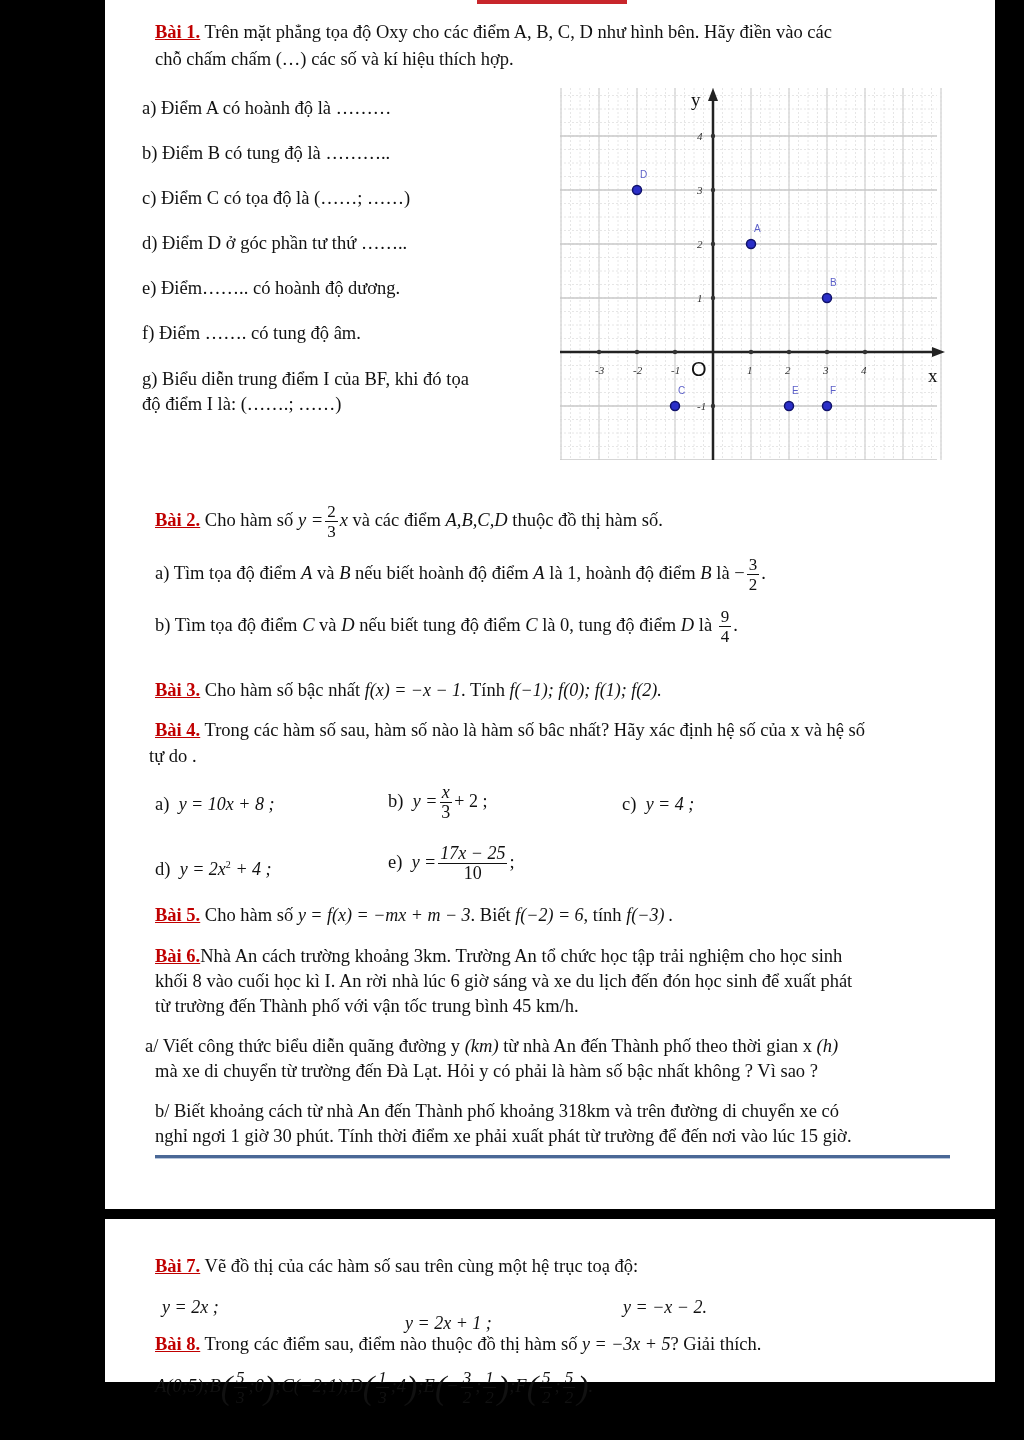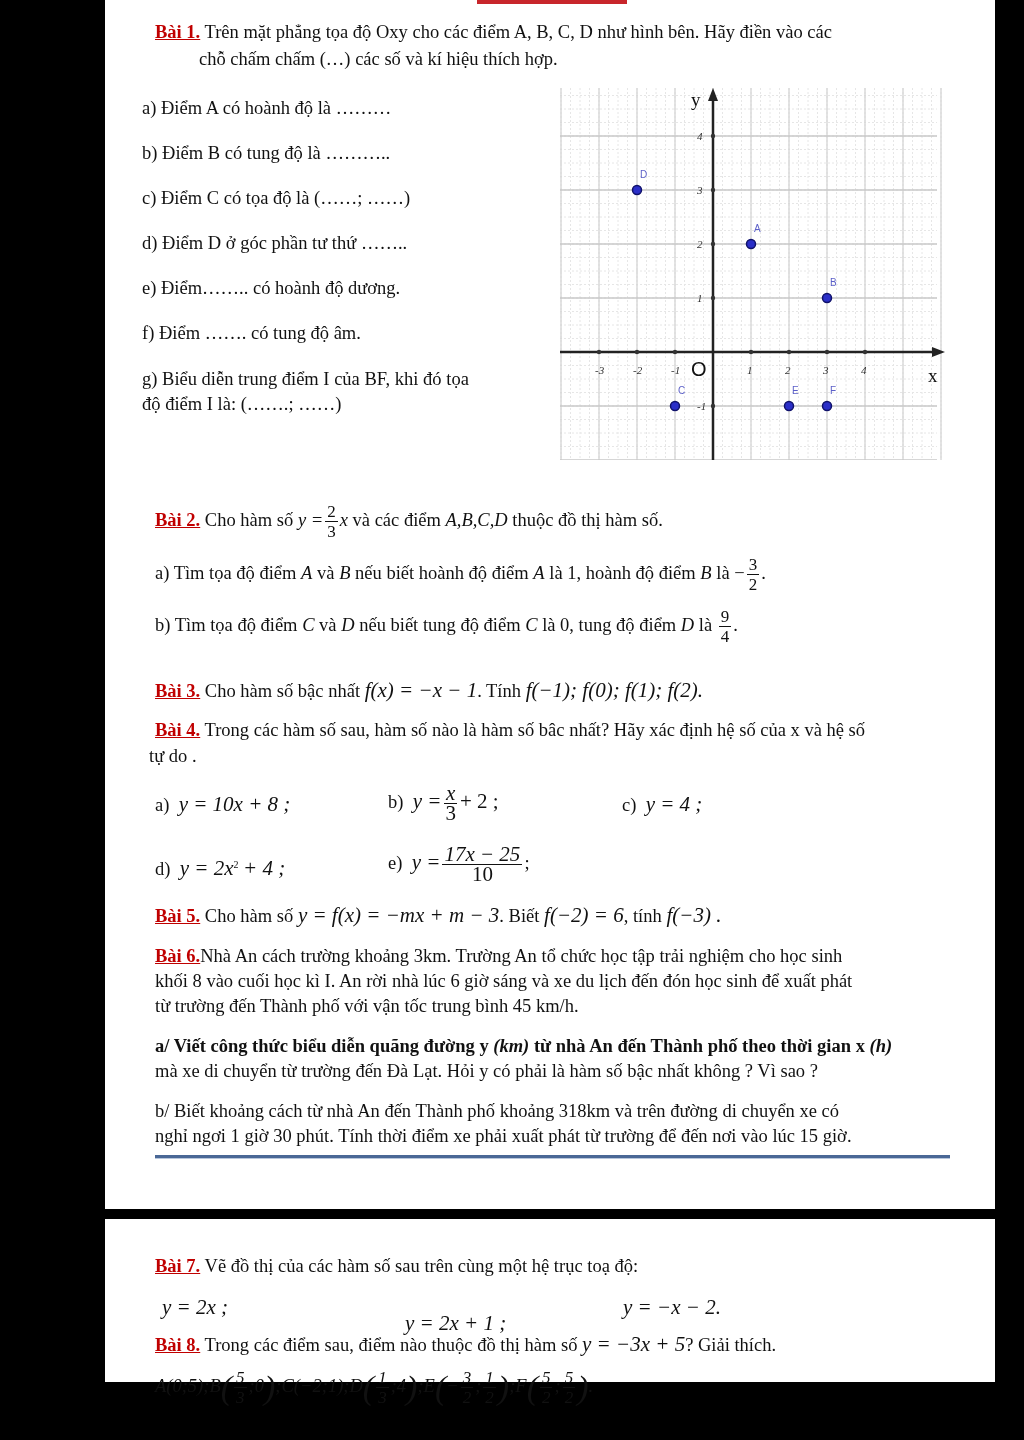--- a/index.html
+++ b/index.html
@@ -8,37 +8,37 @@
   .page { position:absolute; left:105px; width:890px; background:#fff; }
   #page1 { top:0; height:1209px; }
   #page2 { top:1219px; height:163px; }
   .top-rule { position:absolute; left:372px; top:0; width:150px; height:4px; background:#c8262b; }
   .t { position:absolute; font-size:18.5px; line-height:25px; white-space:nowrap; }
   .h { color:#c00000; font-weight:bold; text-decoration:underline; }
   .m { font-style:italic; font-family:"Liberation Serif", serif; }
   .frac { display:inline-flex; flex-direction:column; align-items:center; vertical-align:middle; margin:0 2px; font-size:17px; line-height:19px; }
   .frac .num { border-bottom:1px solid #111; padding:0 2px; }
   .frac .den { padding:0 2px; }
-  .small { font-size:21px; }
+  .small { font-size:18px; }
   .paren { font-size:34px; line-height:34px; vertical-align:middle; font-weight:lighter; }
   .rule { position:absolute; left:50px; width:795px; height:3px; background:#4a6896; border-bottom:1px solid #b7c6dc; }
   .graph { position:absolute; left:455px; top:88px; width:385px; height:372px; }
   .graph svg { width:100%; height:100%; }
 </style>
 </head>
 <body>
 
 <div class="page" id="page1">
   <div class="top-rule"></div>
 
   <div class="t" style="left:50px;top:20px;">
     <span class="h">Bài 1.</span>
     <span>Trên mặt phẳng tọa độ Oxy cho các điểm A, B, C, D như hình bên. Hãy điền vào các</span>
   </div>
-  <div class="t" style="left:50px;top:47px;margin-left:44px;">chỗ chấm chấm (…) các số và kí hiệu thích hợp.</div>
+  <div class="t" style="left:50px;top:47px;">chỗ chấm chấm (…) các số và kí hiệu thích hợp.</div>
 
   <div class="t" style="left:37px;top:96px;">a) Điểm A có hoành độ là ………</div>
   <div class="t" style="left:37px;top:141px;">b) Điểm B có tung độ là ………..</div>
   <div class="t" style="left:37px;top:186px;">c) Điểm C có tọa độ là (……; ……)</div>
   <div class="t" style="left:37px;top:231px;">d) Điểm D ở góc phần tư thứ ……..</div>
   <div class="t" style="left:37px;top:276px;">e) Điểm…….. có hoành độ dương.</div>
   <div class="t" style="left:37px;top:321px;">f) Điểm ……. có tung độ âm.</div>
   <div class="t" style="left:37px;top:367px;">g) Biểu diễn trung điểm I của BF,  khi đó tọa</div>
   <div class="t" style="left:37px;top:392px;">độ điểm I là: (…….; ……)</div>
 
@@ -286,21 +286,21 @@
     <span class="m small">f(−2) = 6</span><span>, tính</span>
     <span class="m small">f(−3) .</span>
   </div>
 
   <div class="t" style="left:50px;top:944px;">
     <span class="h">Bài 6.</span><span>Nhà An cách trường khoảng 3km. Trường An tổ chức học tập trải nghiệm cho học sinh</span>
   </div>
   <div class="t" style="left:50px;top:969px;">khối 8 vào cuối học kì I. An rời nhà lúc 6 giờ sáng và xe du lịch đến đón học sinh để xuất phát</div>
   <div class="t" style="left:50px;top:994px;">từ trường đến Thành phố với vận tốc trung bình 45 km/h.</div>
 
-  <div class="t" style="left:50px;top:1034px;font-weight:bold;">
+  <div class="t" style="left:40px;top:1034px;">
     <span>a/ Viết công thức biểu diễn quãng đường y</span>
     <i>(km)</i>
     <span>từ nhà An đến Thành phố theo thời gian x</span>
     <i>(h)</i>
   </div>
   <div class="t" style="left:50px;top:1059px;">mà xe di chuyển từ trường đến Đà Lạt. Hỏi y có phải là hàm số bậc nhất không ? Vì sao ?</div>
 
   <div class="t" style="left:50px;top:1099px;">b/ Biết khoảng cách từ nhà An đến Thành phố  khoảng 318km và trên đường di chuyển xe có</div>
   <div class="t" style="left:50px;top:1124px;">nghỉ ngơi 1 giờ 30 phút. Tính thời điểm xe phải xuất phát từ trường để đến nơi vào lúc 15 giờ.</div>
 

